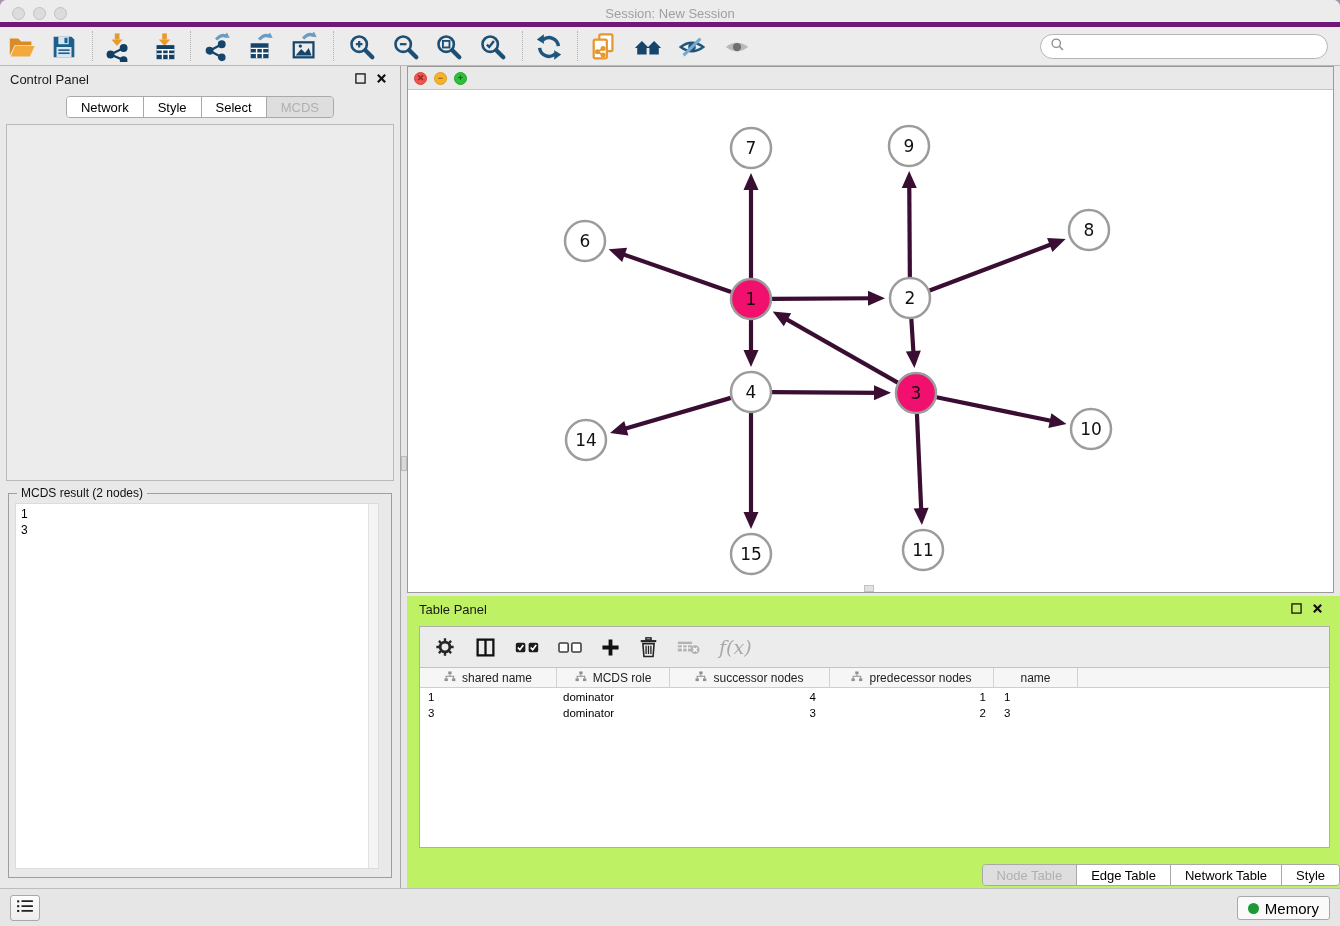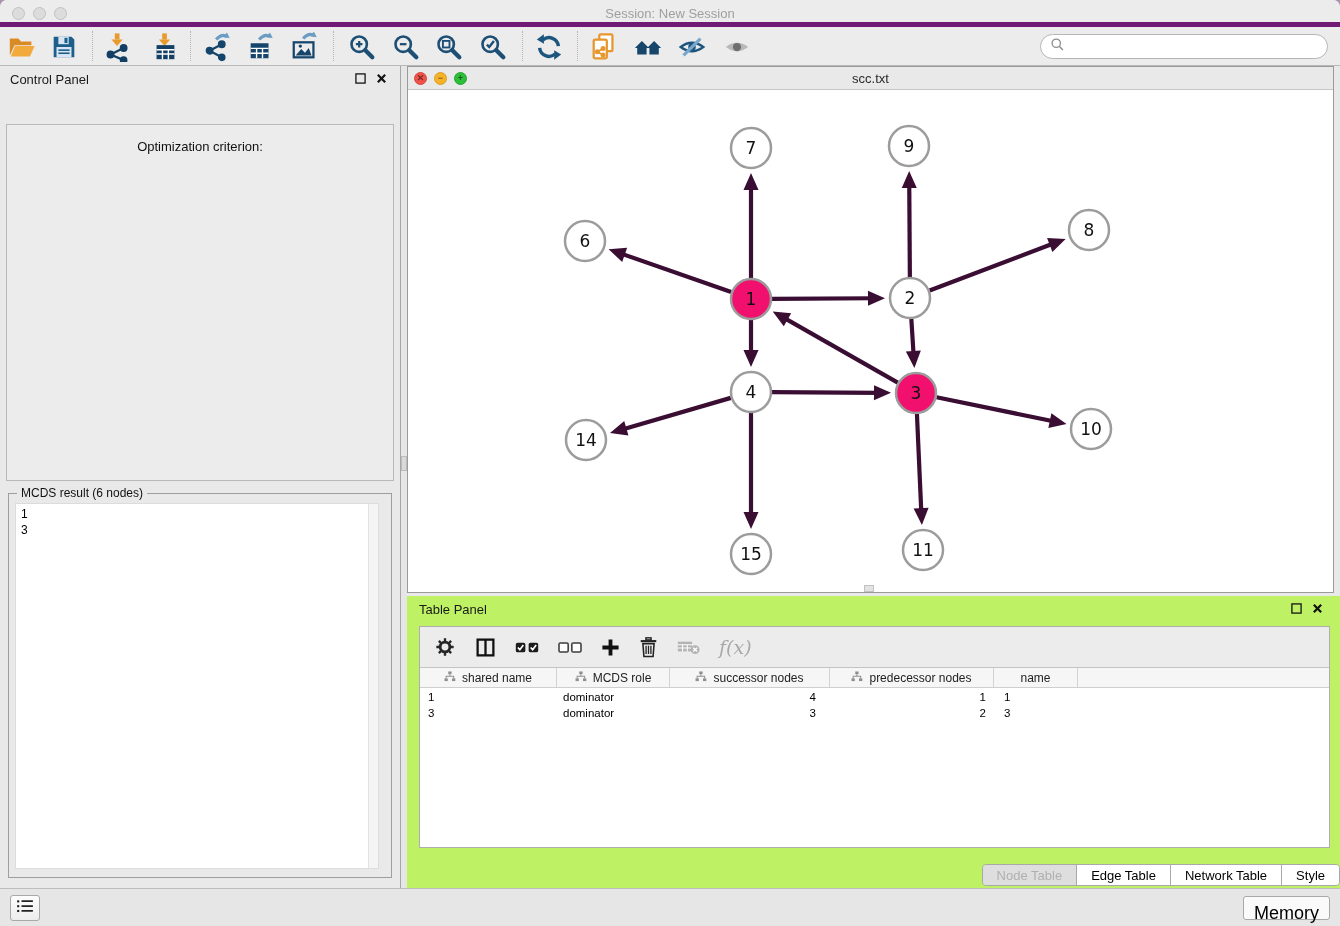--- a/index.html
+++ b/index.html
@@ -77,21 +77,21 @@
      border-right:1px solid #d2d2d2;height:100%;cursor:pointer;}
   .trows{position:absolute;left:0;top:62px;right:0;bottom:0;overflow:hidden;}
   .tr{display:flex;height:16px;cursor:default;}
   .td{font-size:11.5px;color:#000;line-height:16px;white-space:nowrap;overflow:hidden;}
   .bottomtabs{position:absolute;left:0;right:0;top:268px;display:flex;justify-content:flex-end;}
   
   .statusbar{position:absolute;left:0;top:888px;right:0;height:38px;background:#e6e6e6;border-top:1px solid #bdbdbd;}
   .listbtn{position:absolute;left:10px;top:6px;width:30px;height:26px;border:1px solid #a8a8a8;border-radius:3px;
      background:linear-gradient(#fdfdfd,#ededed);display:flex;align-items:center;justify-content:center;cursor:pointer;}
   .membtn{position:absolute;right:10px;top:7px;height:24px;border:1px solid #a8a8a8;border-radius:3px;background:#fafafa;
-     display:flex;align-items:center;gap:6px;padding:0 10px;font-size:18px;color:#000;cursor:pointer;flex-direction:column;}
+     display:flex;align-items:center;gap:6px;padding:0 10px;font-size:15px;color:#000;cursor:pointer;}
   .greendot{width:11px;height:11px;border-radius:50%;background:#1d9a35;}
 </style>
 </head>
 <body>
 
 <div class="screen">
 
   <div class="titlebar">
     <div class="traffic">
       <div class="tl"></div>
@@ -269,25 +269,32 @@
                 <rect x="1" y="1" width="10" height="10" fill="none" stroke="#111" stroke-width="1.4"></rect>
               </svg>
             </span>
           <span class="wb">
               <svg viewBox="0 0 12 12" width="11" height="11">
                 <path d="M2 2 L10 10 M10 2 L2 10" stroke="#111" stroke-width="2.4"></path>
               </svg>
             </span>
         </span>
       </div>
+      <div class="tabs">
+        <div class="tabgrp">
+          <div class="tab">Network</div>
+          <div class="tab">Style</div>
+          <div class="tab">Select</div>
+          <div class="tab sel">MCDS</div>
+        </div>
+      </div>
       <div class="optbox">
-        <div class="optlabel">Optimization criterion:</div>
       </div>
       <div class="resultset">
-        <span class="legend">MCDS result (6 nodes)</span>
+        <span class="legend">MCDS result (2 nodes)</span>
         <div class="resultarea">
           <div class="resultlines" id="result-lines">
               <div>1</div>
               <div>3</div>
             </div>
           <div class="vscroll"></div>
         </div>
       </div>
     </div>
 
@@ -297,21 +304,20 @@
 
     <div class="rightcol">
 
       <div class="netwin">
         <div class="net-tb">
           <div class="net-lights">
             <div class="nl red">✕</div>
             <div class="nl yel">−</div>
             <div class="nl grn">+</div>
           </div>
-          <div class="net-title">scc.txt</div>
         </div>
         <div class="canvas">
           <svg id="graph" width="925" height="502" viewBox="0 0 925 502">
               <line x1="343" y1="188" x2="343" y2="94" stroke="#3a0d33" stroke-width="4.2"></line>
               <polygon points="343,83 350.5,100 335.5,100" fill="#3a0d33"></polygon>
               <line x1="323.1752536154717" y1="202.07328138371903" x2="210.98527951633417" y2="162.87437477076736" stroke="#3a0d33" stroke-width="4.2"></line>
               <polygon points="200.60088855300984,159.24609359081066 219.12332084629975,157.77317066665896 214.17566469181332,171.93370379846485" fill="#3a0d33"></polygon>
               <line x1="363.99958468064904" y1="208.86792714037327" x2="466.0007119760302" y2="208.22641061650293" stroke="#3a0d33" stroke-width="4.2"></line>
               <polygon points="477.00049442779874,208.1572295947937 460.04799951714,215.7639973909138 459.95366176026374,200.76429404759307" fill="#3a0d33"></polygon>
               <line x1="343" y1="230" x2="343" y2="266" stroke="#3a0d33" stroke-width="4.2"></line>

